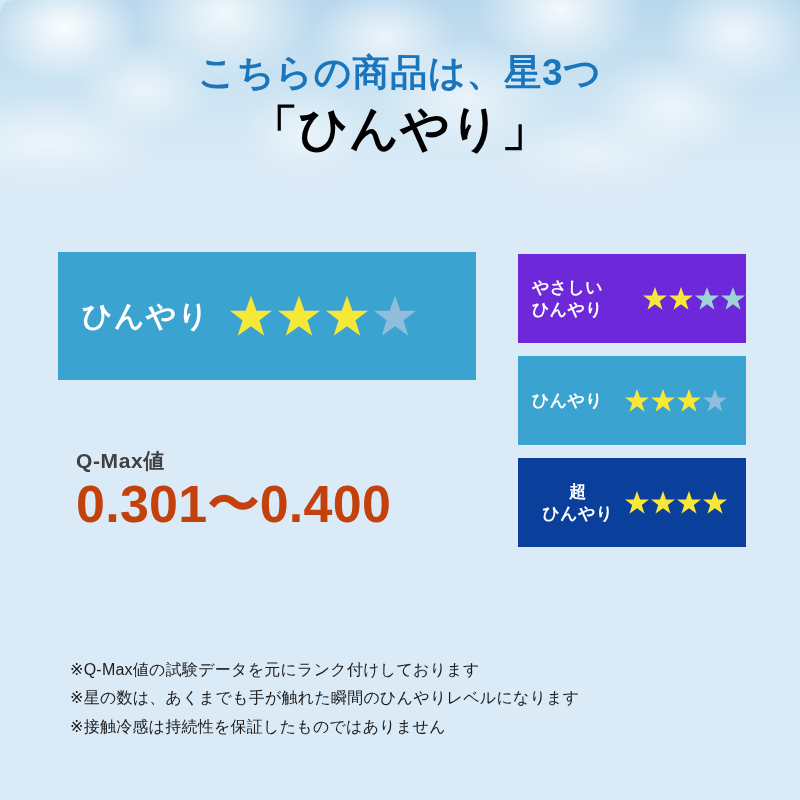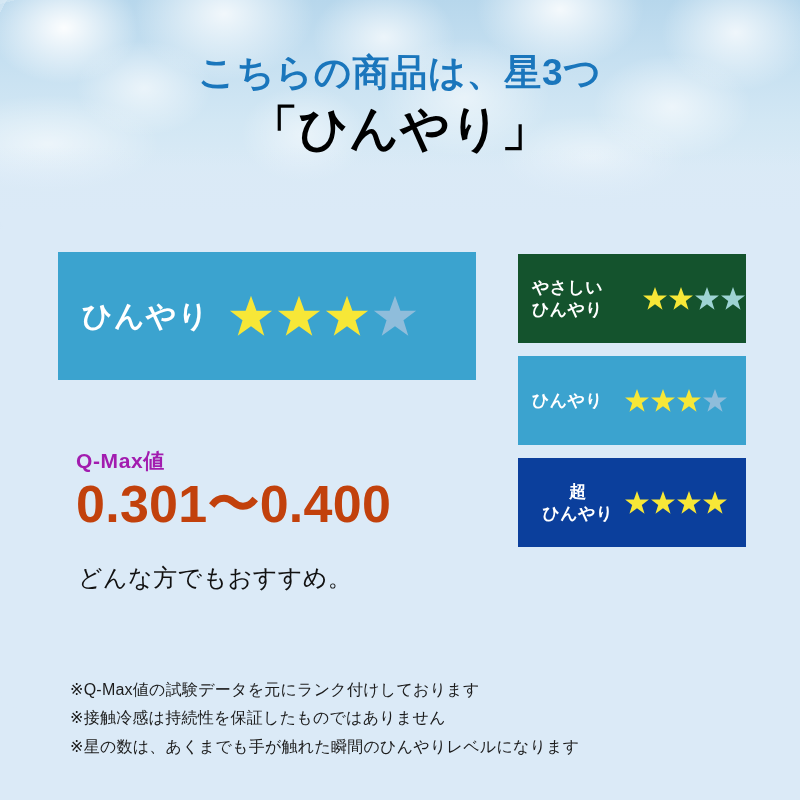--- a/index.html
+++ b/index.html
@@ -125,21 +125,21 @@
   
   .qmax-block {
     position: absolute;
     left: 76px;
     top: 448px;
   }
   .qmax-label {
     margin: 0;
     font-size: 21px;
     font-weight: 600;
-    color: #a21caf;
+    color: #404040;
     letter-spacing: 0.03em;
     line-height: 1.2;
   }
   .qmax-value {
     margin: 0;
     padding-top: 2px;
     font-size: 52px;
     font-weight: 700;
     color: #c2410c;
     letter-spacing: 0.005em;
@@ -159,21 +159,21 @@
     font-weight: 500;
     color: #111111;
     line-height: 1.82;
     letter-spacing: 0.02em;
   }
 
   
   .footnotes {
     position: absolute;
     left: 70px;
-    top: 676px;
+    top: 656px;
   }
   .footnote-line {
     margin: 0;
     font-size: 16px;
     font-weight: 400;
     color: #1b1b1b;
     line-height: 1.78;
     letter-spacing: 0.015em;
     white-space: nowrap;
   }
@@ -190,21 +190,21 @@
     height: 89px;
     display: flex;
     align-items: center;
     box-sizing: border-box;
     padding-left: 14px;
     margin-bottom: 13px;
   }
   .legend-card:last-child {
     margin-bottom: 0;
   }
-  .legend-card.tone-gentle  { background: #14532d; gap: 28px; }
+  .legend-card.tone-gentle  { background: #6d28d9; gap: 28px; }
   .legend-card.tone-cool    { background: #3ba3cf; }
   .legend-card.tone-supercool { background: #0b3f9c; }
 
   .legend-label {
     color: #ffffff;
     font-size: 17px;
     font-weight: 700;
     line-height: 1.26;
     letter-spacing: 0.02em;
     white-space: pre-line;
@@ -257,27 +257,26 @@
         </svg>
       </span>
   </div>
 
   <div class="qmax-block">
     <p class="qmax-label">Q-Max値</p>
     <p class="qmax-value">0.301〜0.400</p>
   </div>
 
   <div class="promo">
-    <p class="promo-line">どんな方でもおすすめ。</p>
   </div>
 
   <div class="footnotes">
     <p class="footnote-line">※Q-Max値の試験データを元にランク付けしております</p>
+    <p class="footnote-line">※星の数は、あくまでも手が触れた瞬間のひんやりレベルになります</p>
     <p class="footnote-line">※接触冷感は持続性を保証したものではありません</p>
-    <p class="footnote-line">※星の数は、あくまでも手が触れた瞬間のひんやりレベルになります</p>
   </div>
 
   <div class="legend">
     <div class="legend-card tone-gentle">
       <span class="legend-label">やさしい
 ひんやり</span>
       <span class="legend-stars">
           <svg class="star" viewBox="0 0 100 96" width="26" height="25">
             <polygon points="50,4 61.8,36.5 96,36.5 68.5,57.5 79,91 50,70.5 21,91 31.5,57.5 4,36.5 38.2,36.5" fill="#f7e737"></polygon>
           </svg>

